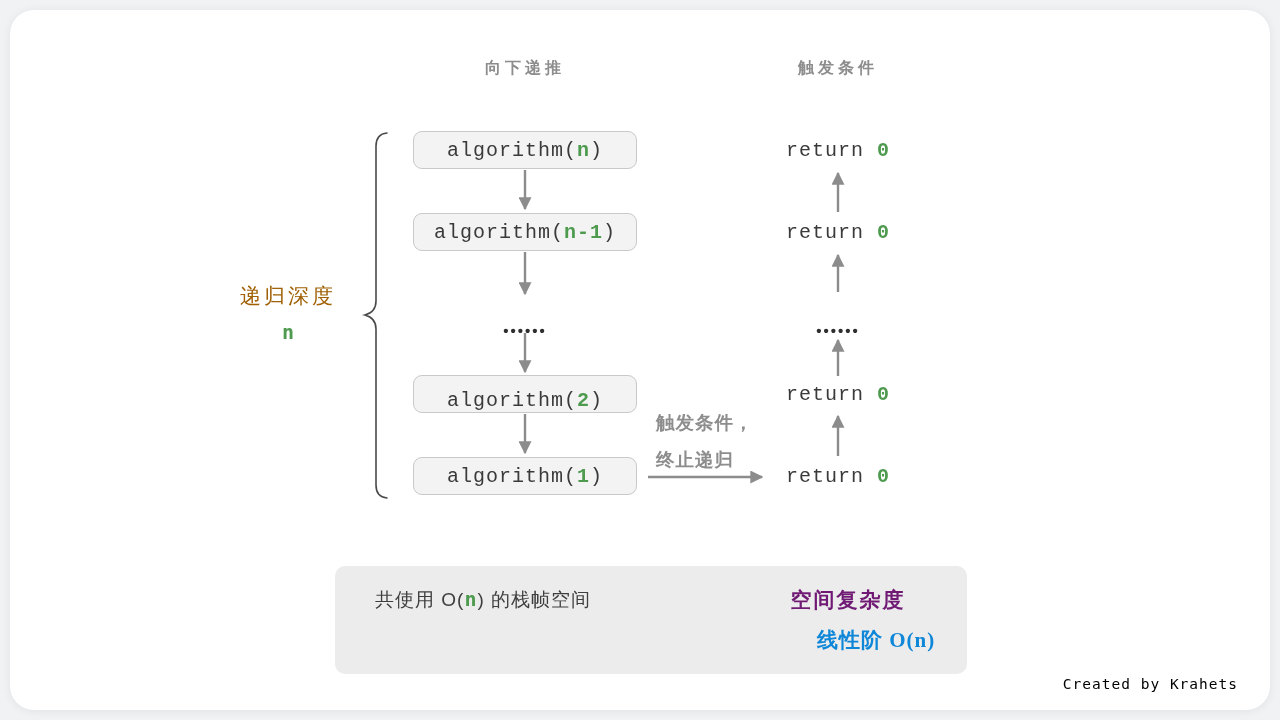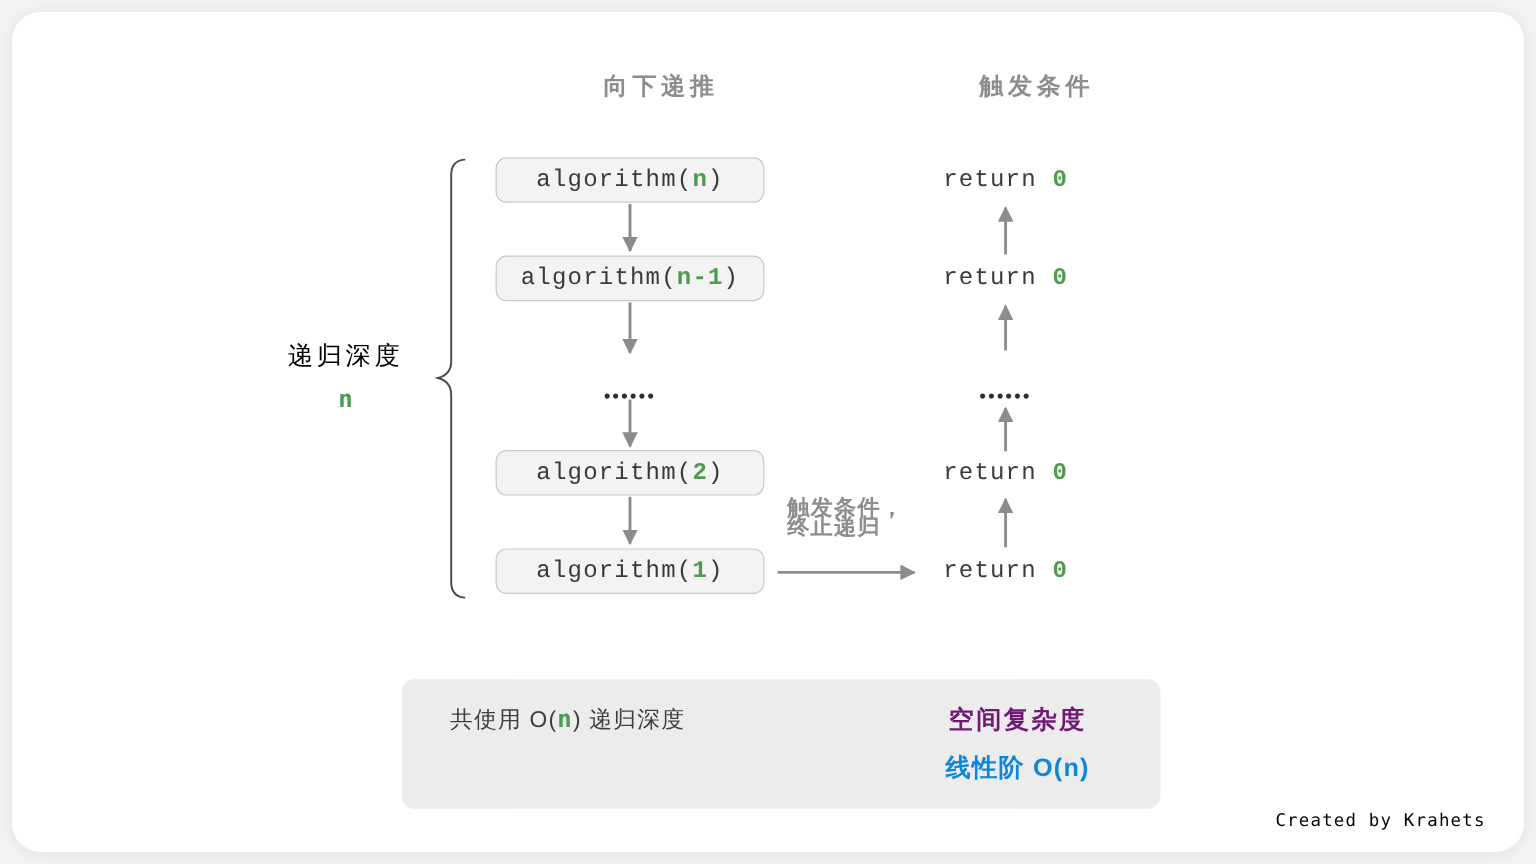--- a/index.html
+++ b/index.html
@@ -1,29 +1,29 @@
 <!DOCTYPE html>
 <html><head>
 <meta charset="utf-8">
 <style>
   html,body{margin:0;padding:0;width:1280px;height:720px;background:#f1f2f3;
     font-family:"Liberation Sans",sans-serif;overflow:hidden;}
   .card{position:absolute;left:10px;top:10px;width:1260px;height:700px;
     background:#ffffff;border-radius:24px;box-shadow:0 1px 10px rgba(0,0,0,.07);}
   .abs{position:absolute;}
   .cx{transform:translateX(-50%);}
-  .col-header{font-size:20px;font-weight:bold;color:#8d8d8d;letter-spacing:4px;white-space:nowrap;margin-left:26px;}
+  .col-header{font-size:16px;font-weight:bold;color:#8d8d8d;letter-spacing:4px;white-space:nowrap;}
   .code{font-family:Liberation Mono, monospace;font-size:20px;
     color:#3a3a3a;letter-spacing:1px;white-space:nowrap;}
   .green{color:#4e9b50;font-weight:bold;}
   .call-box{width:224px;height:38px;background:#f3f3f3;border:1.5px solid #c9c9c9;
     border-radius:9px;display:flex;align-items:center;justify-content:center;box-sizing:border-box;}
   .ret{height:26px;display:flex;align-items:center;justify-content:center;}
   .dots{font-size:15px;font-weight:bold;color:#2e2e2e;letter-spacing:2px;white-space:nowrap;}
-  .depth-label{font-size:21px;color:#000000;letter-spacing:3px;white-space:nowrap;}
+  .depth-label{font-size:21px;color:#a16207;letter-spacing:3px;white-space:nowrap;}
   .depth-var{font-family:"DejaVu Sans Mono","Liberation Mono",monospace;font-size:20px;}
   .trigger{font-size:18.5px;font-weight:bold;color:#8d8d8d;letter-spacing:1px;white-space:nowrap;}
   .summary-box{left:325px;top:556px;width:632px;height:108px;background:#ececec;border-radius:10px;}
   .sum-left{font-size:19px;color:#3f3f3f;letter-spacing:1px;line-height:39px;white-space:nowrap;}
   .sum-title{font-size:21px;font-weight:bold;color:#701a75;letter-spacing:2px;white-space:nowrap;}
   .sum-result{font-size:21px;font-weight:bold;color:#0e87d9;letter-spacing:1px;white-space:nowrap;}
   .sum-mono{font-family:"DejaVu Sans Mono","Liberation Mono",monospace;}
   .watermark{font-family:"DejaVu Sans Mono","Liberation Mono",monospace;font-size:14.5px;
     color:#000000;letter-spacing:1px;white-space:nowrap;}
   svg.overlay{position:absolute;left:0;top:0;pointer-events:none;}
@@ -69,46 +69,46 @@
   <div class="abs cx depth-label" style="left:278px;top:272px;">递归深度</div>
   <div class="abs cx depth-var green" style="left:278px;top:310px;">n</div>
 
   <div class="abs cx call-box" style="left:515px;top:121px;">
     <span class="code"><span>algorithm(</span><span class="green">n</span><span>)</span></span>
   </div>
   <div class="abs cx call-box" style="left:515px;top:203px;">
     <span class="code"><span>algorithm(</span><span class="green">n-1</span><span>)</span></span>
   </div>
   <div class="abs cx dots" style="left:515px;top:312px;">••••••</div>
-  <div class="abs cx call-box" style="left:515px;top:365px;">
+  <div class="abs cx call-box" style="left:515px;top:365px;align-items:flex-end;">
     <span class="code"><span>algorithm(</span><span class="green">2</span><span>)</span></span>
   </div>
   <div class="abs cx call-box" style="left:515px;top:447px;">
     <span class="code"><span>algorithm(</span><span class="green">1</span><span>)</span></span>
   </div>
 
   <div class="abs trigger" style="left:646px;top:400px;">触发条件，</div>
-  <div class="abs trigger" style="left:646px;top:416px;">终止递归</div>
+  <div class="abs trigger" style="left:646px;top:437px;">终止递归</div>
 
   <div class="abs cx ret" style="left:828px;top:127px;">
     <span class="code"><span>return </span><span class="green">0</span></span>
   </div>
   <div class="abs cx ret" style="left:828px;top:209px;">
     <span class="code"><span>return </span><span class="green">0</span></span>
   </div>
   <div class="abs cx dots" style="left:828px;top:312px;">••••••</div>
   <div class="abs cx ret" style="left:828px;top:371px;">
     <span class="code"><span>return </span><span class="green">0</span></span>
   </div>
   <div class="abs cx ret" style="left:828px;top:453px;">
     <span class="code"><span>return </span><span class="green">0</span></span>
   </div>
 
   <div class="abs summary-box">
     <div class="abs sum-left" style="left:40px;top:14px;">
-      <div><span>共使用 O(</span><span class="green sum-mono" style="font-size:20px;">n</span><span>) 递归深度</span></div>
+      <div><span>共使用 O(</span><span class="green sum-mono" style="font-size:20px;">n</span><span>) 的栈帧空间</span></div>
     </div>
     <div class="abs cx sum-title" style="left:513px;top:20px;">空间复杂度</div>
-    <div class="abs cx sum-result" style="left:513px;top:60px;">线性阶 O(n)</div>
+    <div class="abs cx sum-result" style="left:541px;top:60px;font-family:Liberation Serif, serif;">线性阶 O(n)</div>
   </div>
 
   <div class="abs watermark" style="right:32px;top:666px;">Created by Krahets</div>
 </div>
 
 </body></html>

